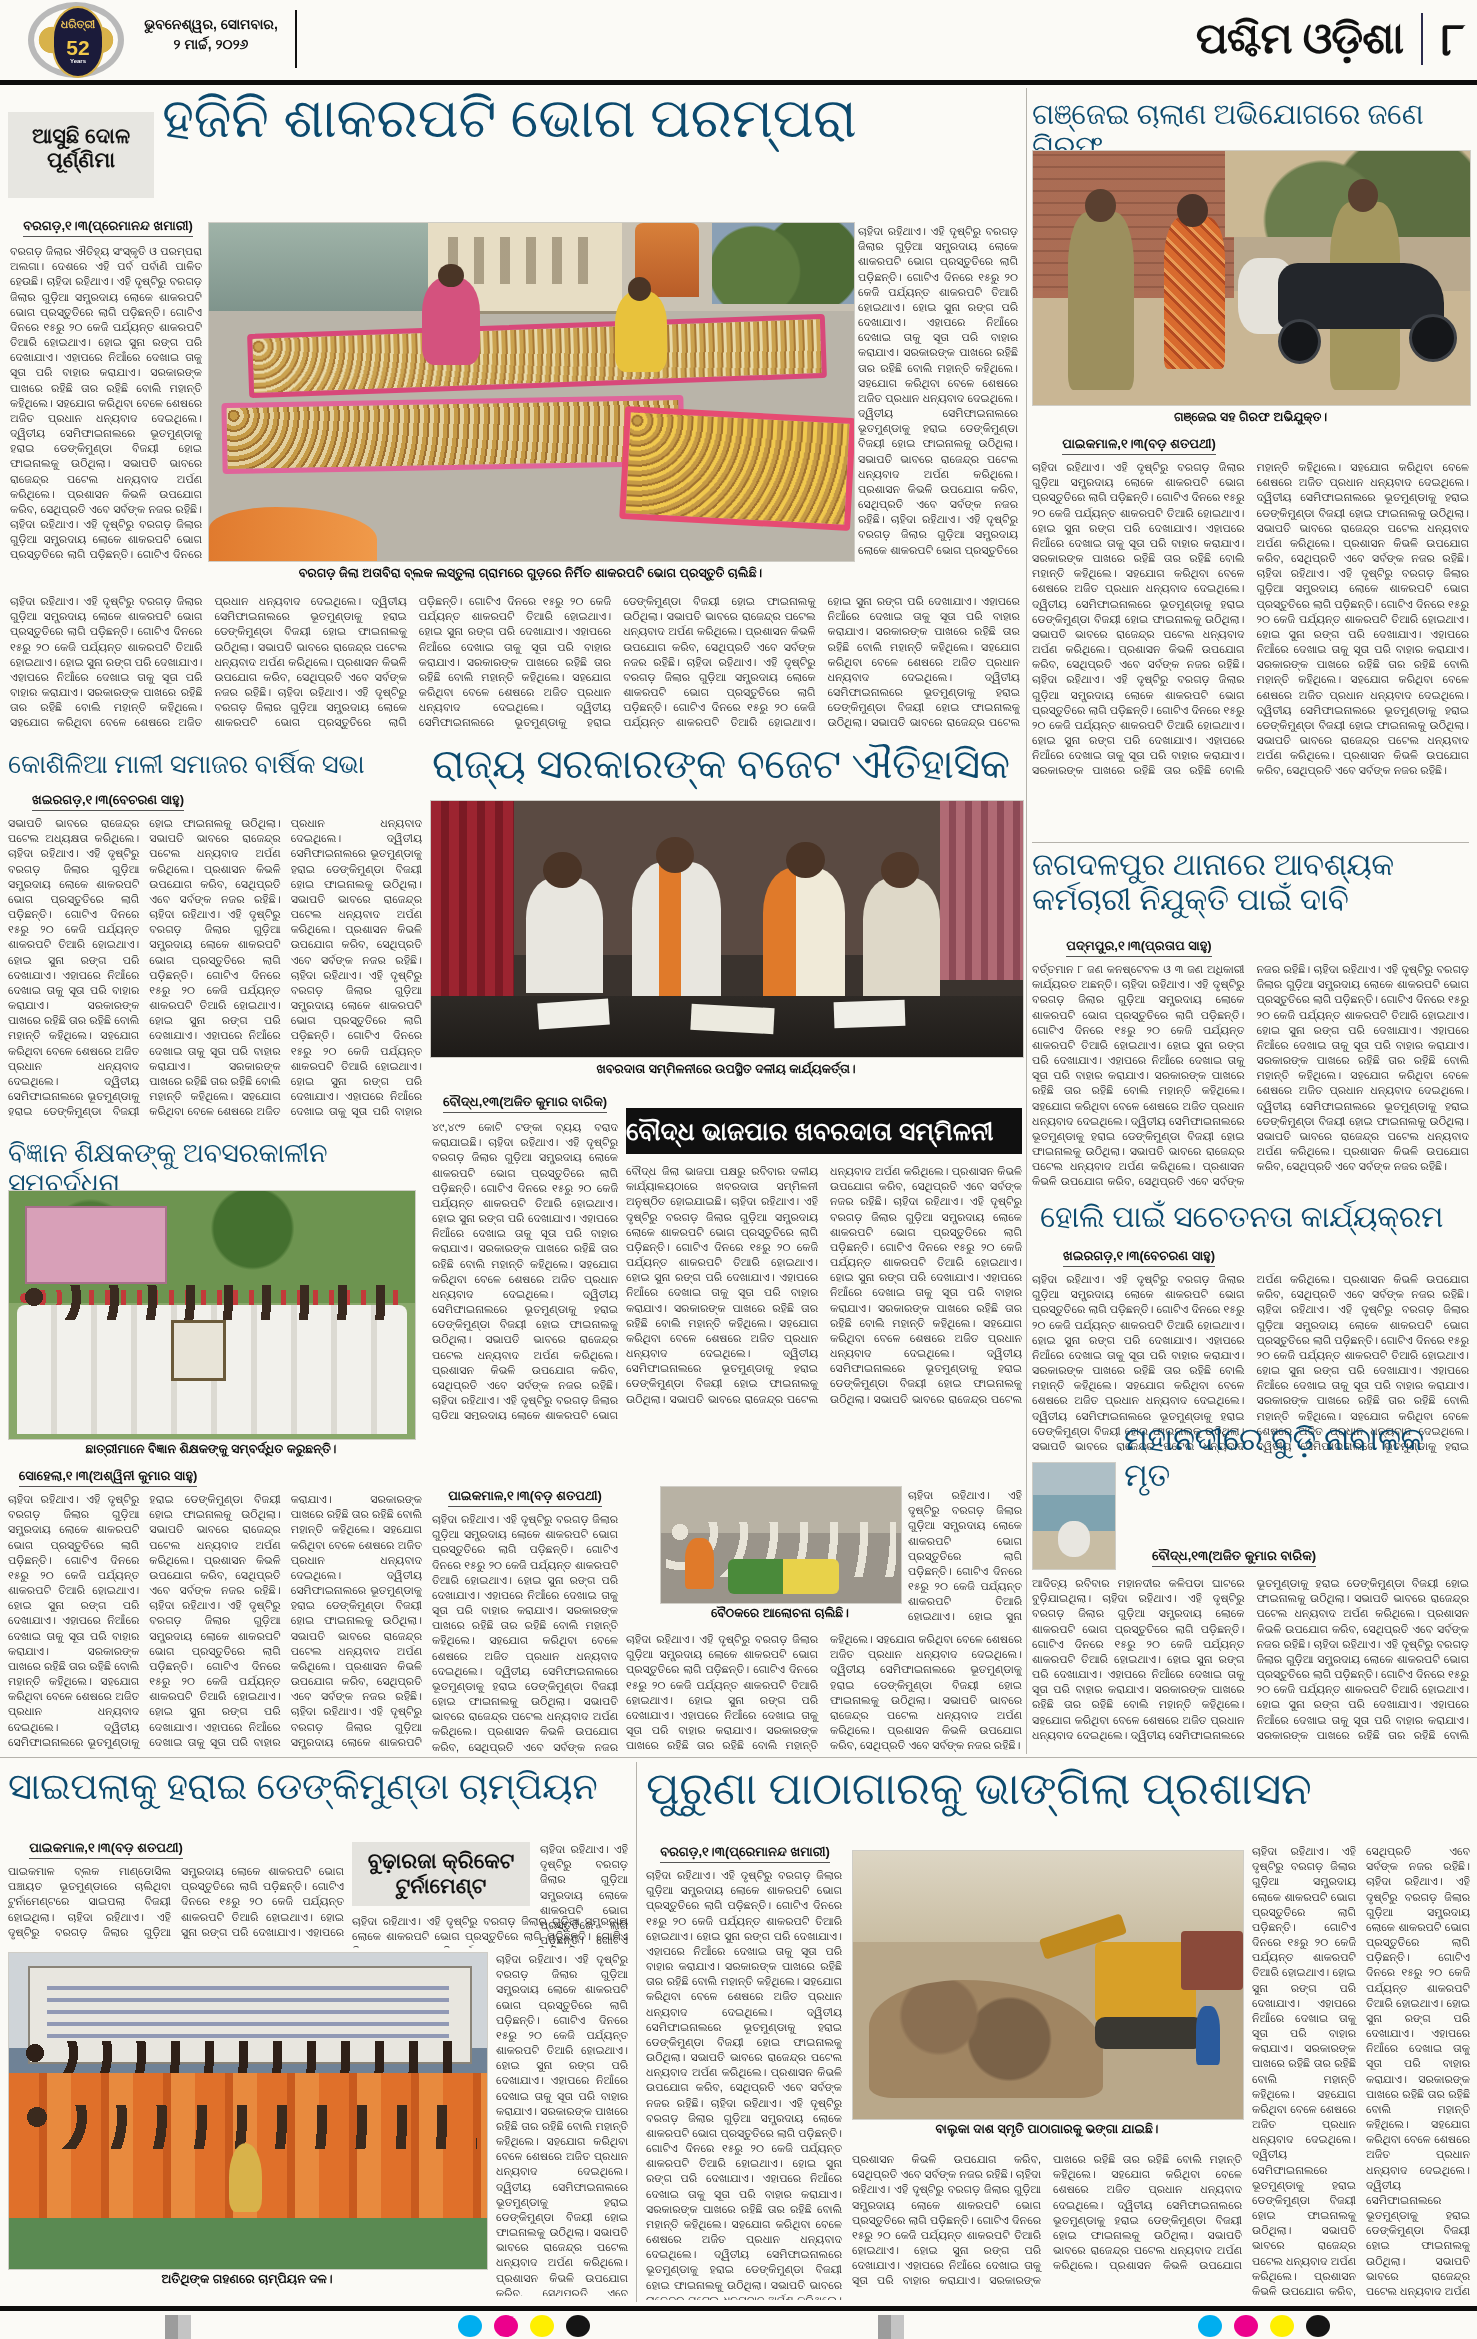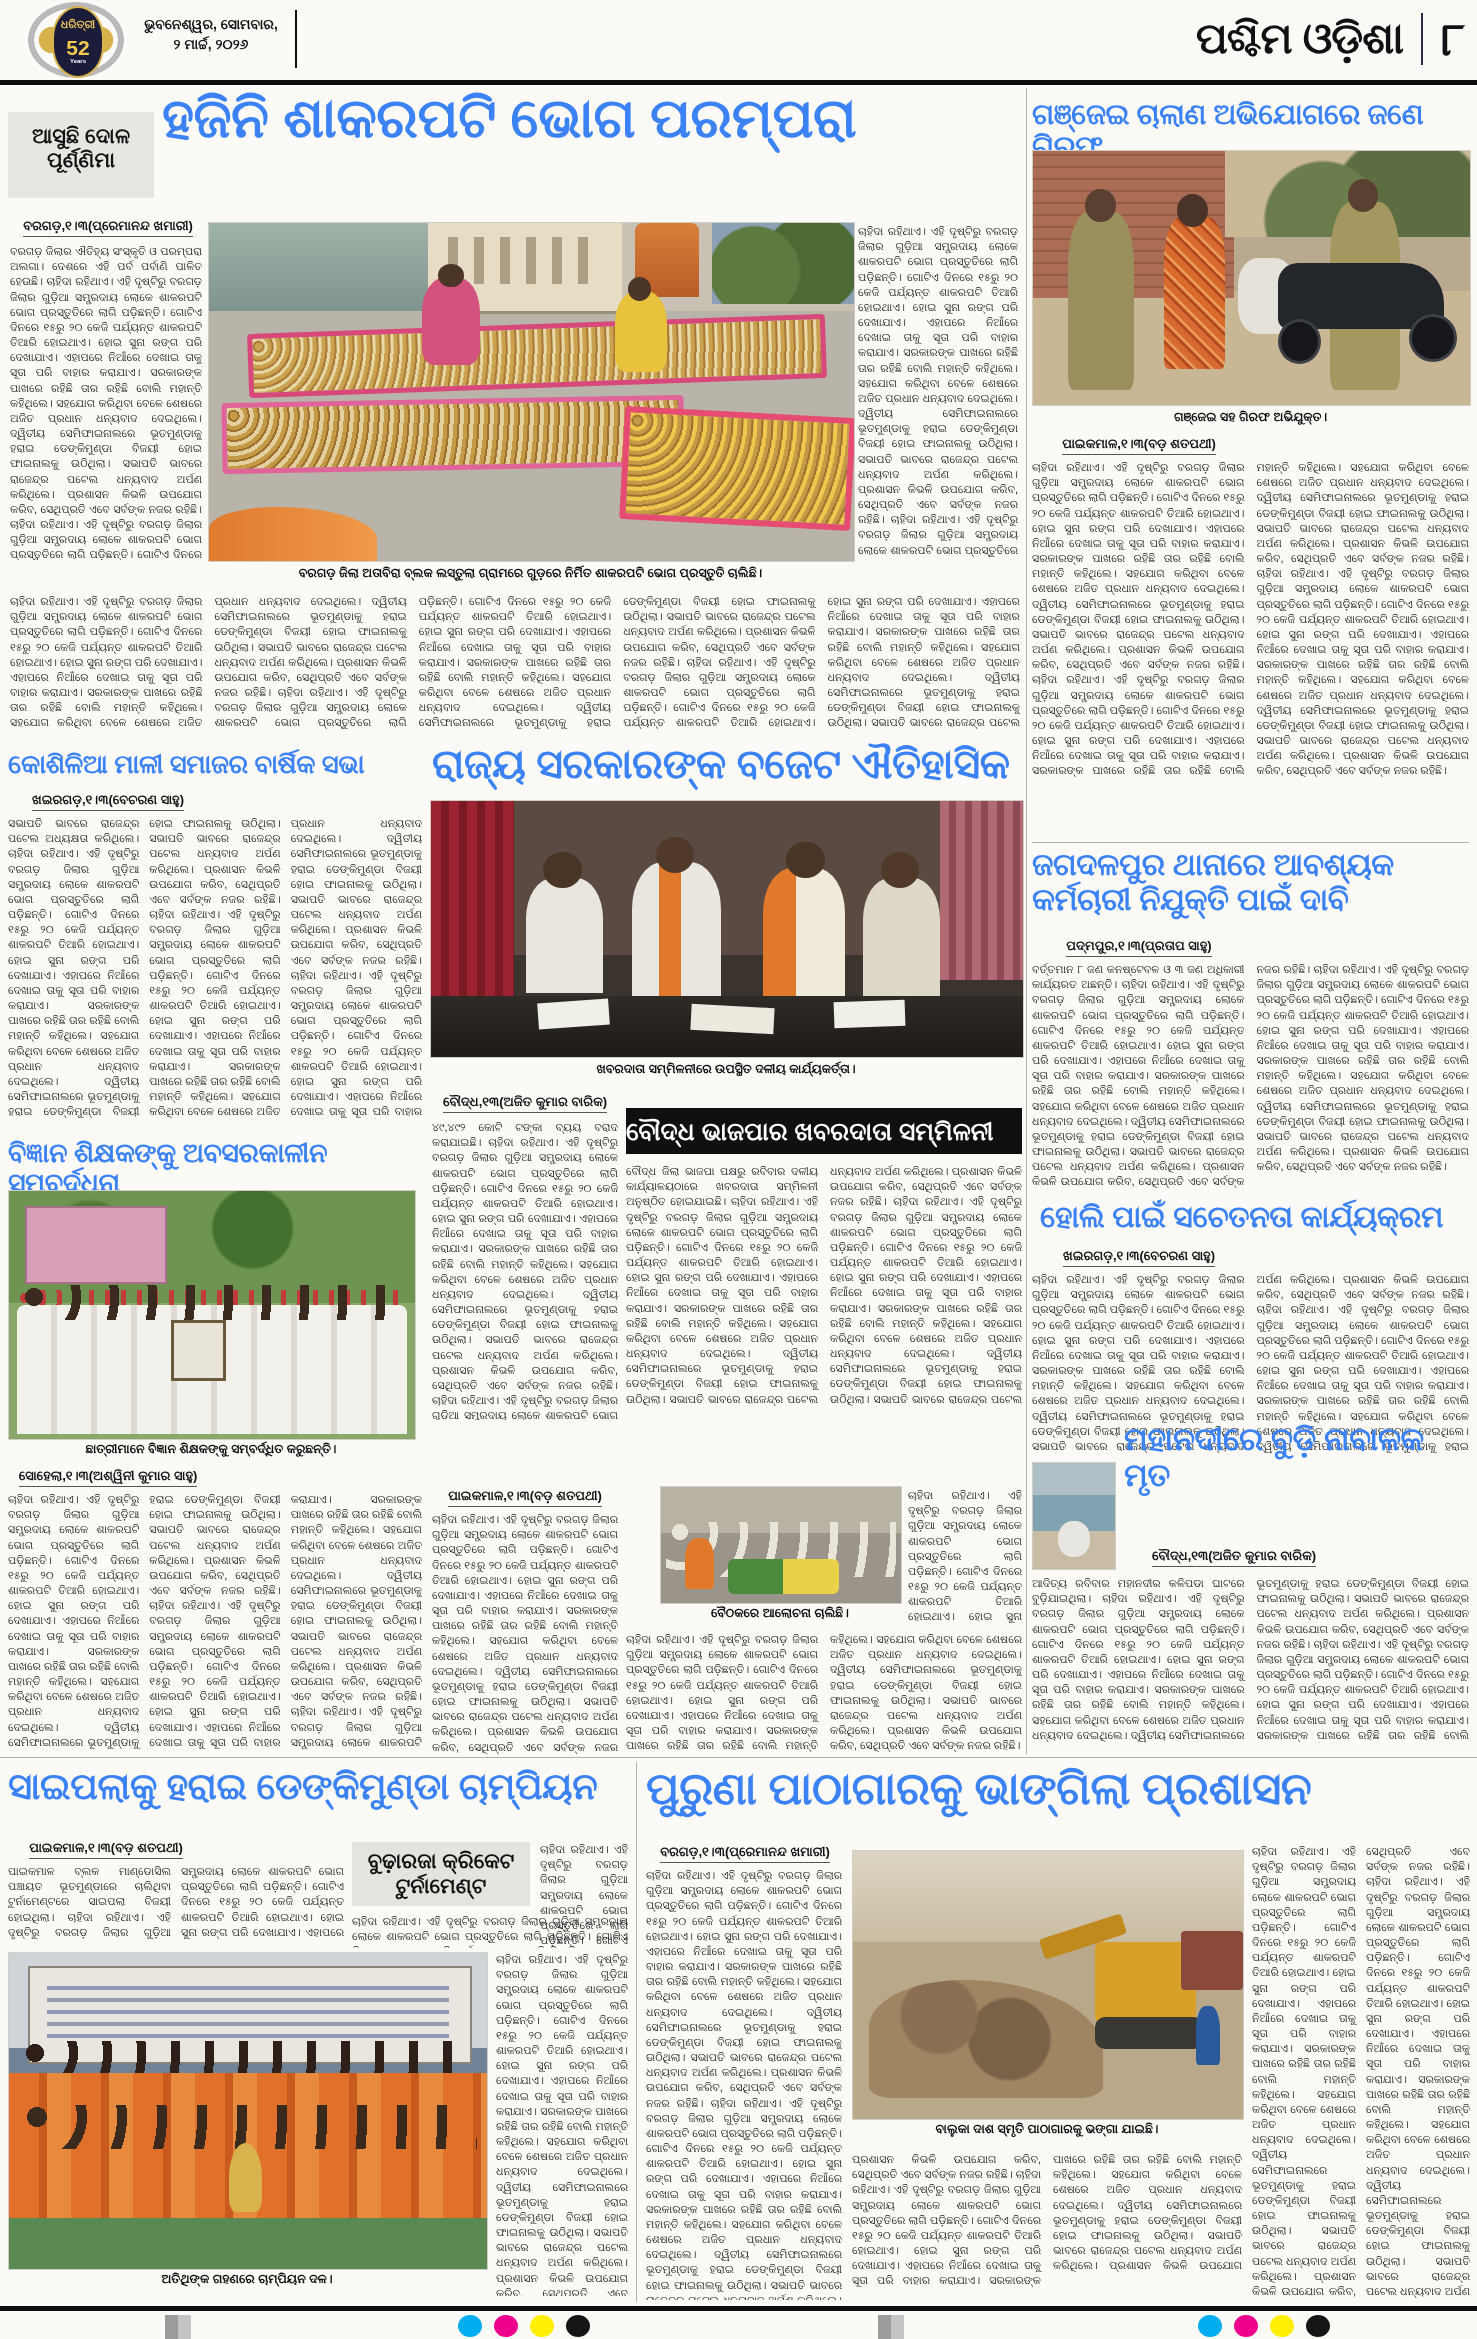--- a/index.html
+++ b/index.html
@@ -1,19 +1,19 @@
 <!DOCTYPE html>
 <html><head>
 <meta charset="utf-8">
 <style>
   html,body{margin:0;padding:0;background:#888;}
   #page{position:relative;width:1477px;height:2339px;background:#fbfaf6;overflow:hidden;
         font-family:"Liberation Sans","DejaVu Sans",sans-serif;color:#111;}
   .abs{position:absolute;}
-  .headline{font-weight:bold;color:#3b82f6;line-height:1.12;letter-spacing:-0.5px;}
+  .headline{font-weight:normal;color:#0c4a6e;line-height:1.12;letter-spacing:-0.5px;}
   .byline{font-weight:bold;font-size:13px;}
   .byline span{display:inline-block;border-bottom:1.5px solid #555;padding-bottom:2px;}
   .body{font-size:11px;line-height:1.38;text-align:justify;color:#1c1c1c;overflow:hidden;
         word-break:break-word;}
   .caption{font-weight:bold;font-size:12.5px;text-align:center;color:#0c0c0c;}
   .vrule{width:1px;background:#b5b2ab;}
   .hrule{height:1px;background:#b5b2ab;}
   .photo{overflow:hidden;border:1px solid #cfcdc6;background:#d8d4cc;}
   .photo .abs{position:absolute;}
   .kickerbox{background:#e7e6e1;text-align:center;font-weight:bold;line-height:1.15;}

